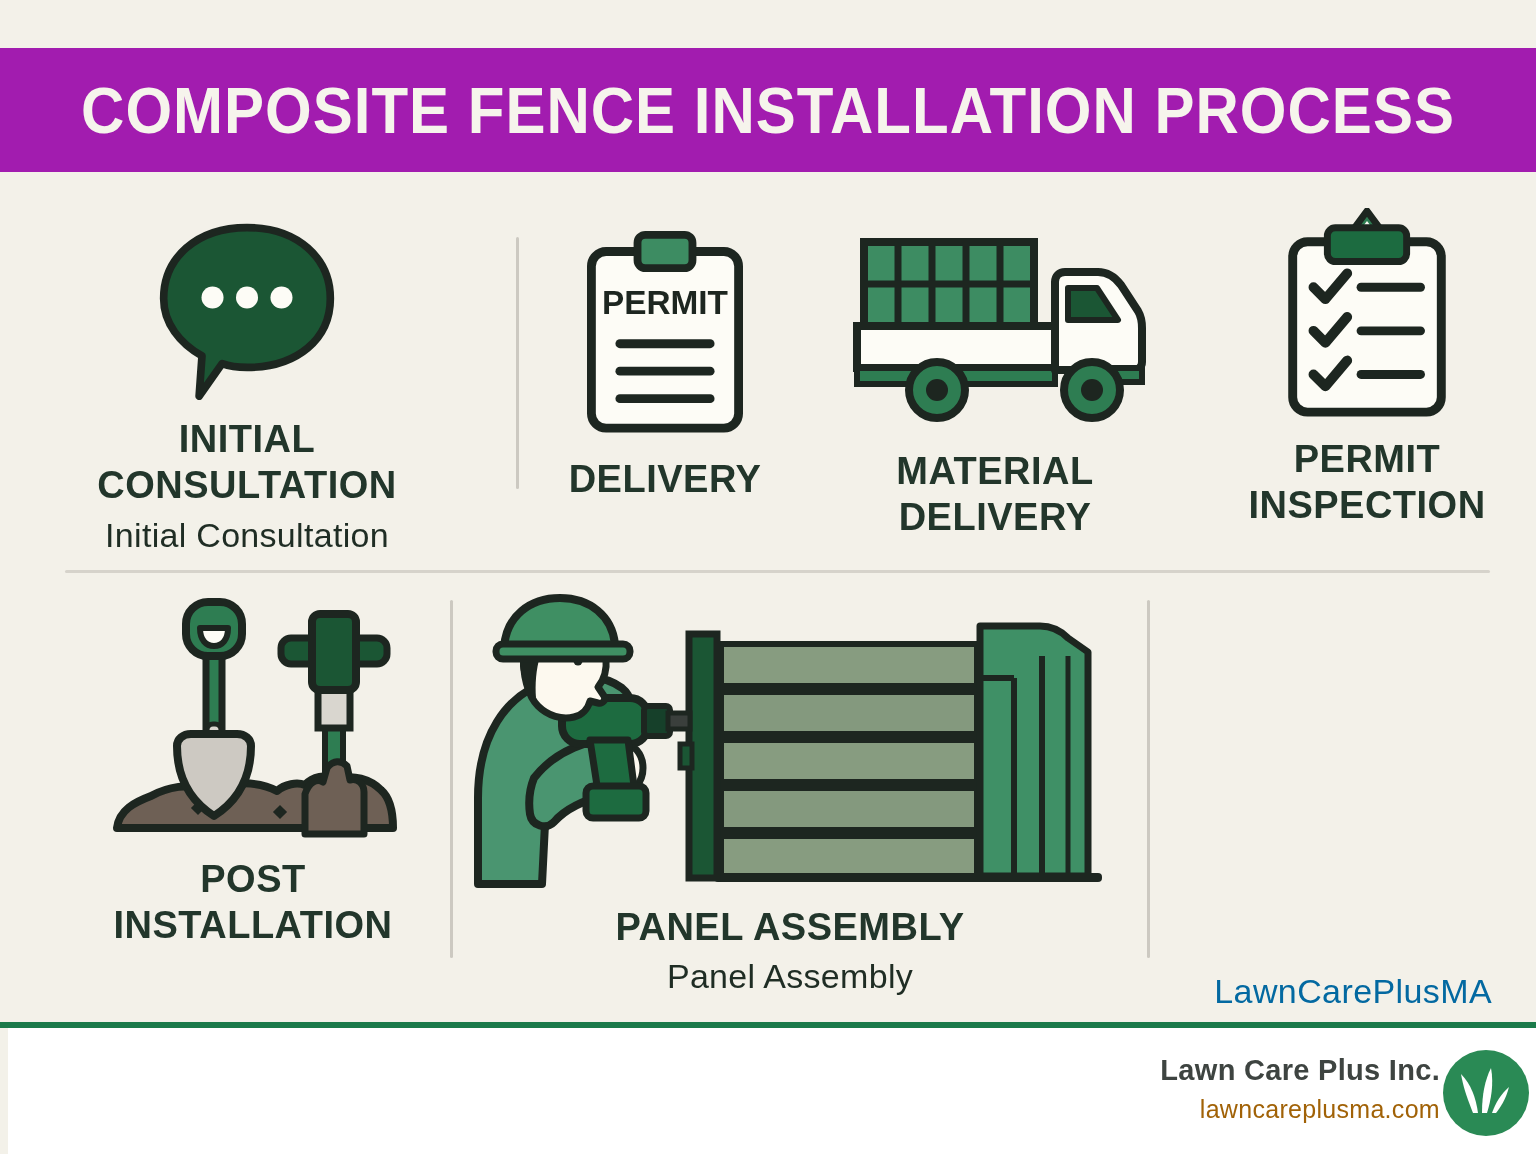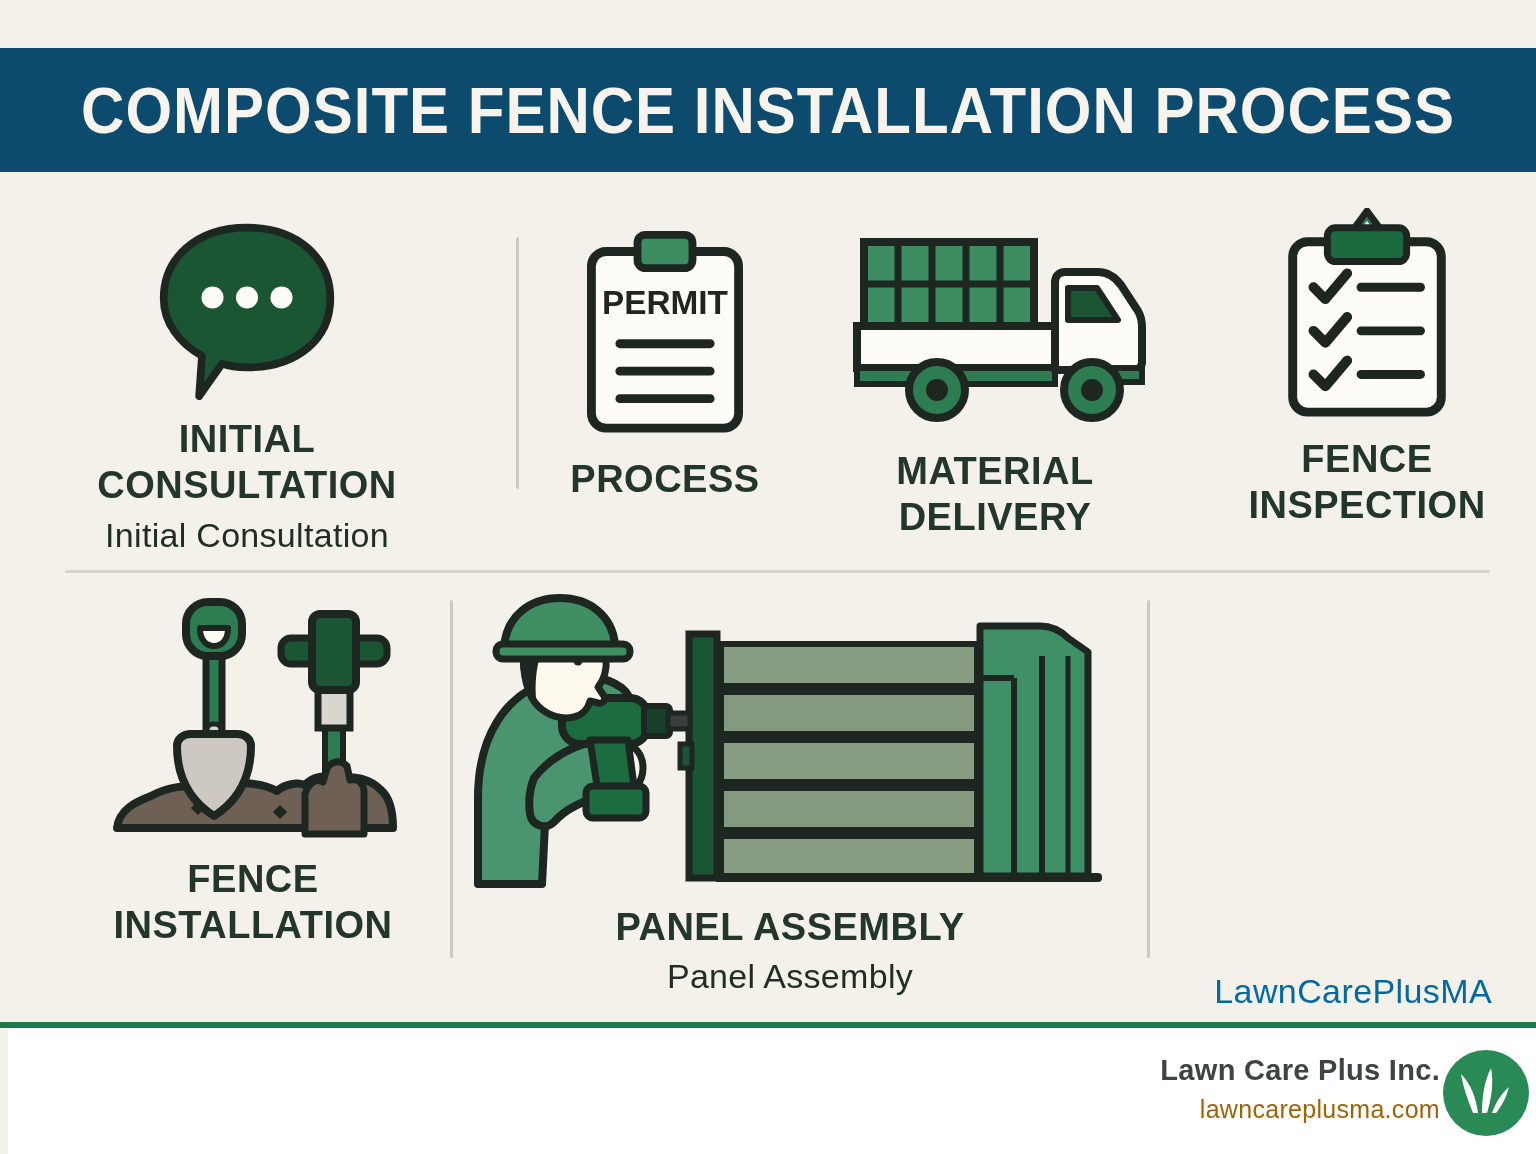--- a/index.html
+++ b/index.html
@@ -9,21 +9,21 @@
   }
   .page{
     position:relative;
     width:1536px;height:1154px;
     background:#f3f1e9;
     overflow:hidden;
   }
   
   .banner{
     position:absolute;left:0;top:48px;width:1536px;height:124px;
-    background:#0c4a6e;
+    background:#a21caf;
     display:flex;align-items:center;justify-content:center;
   }
   .banner h1{
     margin:0;color:#f6f4ec;font-size:60px;font-weight:700;
     letter-spacing:1px;white-space:nowrap;
     transform:scaleY(1.08);
   }
   
   .step{position:absolute;display:flex;flex-direction:column;align-items:center;text-align:center;}
   .step .title{
@@ -103,21 +103,21 @@
     <div class="icon-wrap">
       <svg width="172" height="208" viewBox="0 0 172 212">
         <rect x="11" y="26" width="150" height="180" rx="15" fill="#fdfcf6" stroke="#1d2620" stroke-width="9"></rect>
         <rect x="58" y="9" width="56" height="34" rx="8" fill="#3d8c62" stroke="#1d2620" stroke-width="8"></rect>
         <text x="86" y="90" text-anchor="middle" font-size="34" font-weight="700" fill="#1d2620">PERMIT</text>
         <line x1="40" y1="120" x2="132" y2="120" stroke="#1d2620" stroke-width="9" stroke-linecap="round"></line>
         <line x1="40" y1="148" x2="132" y2="148" stroke="#1d2620" stroke-width="9" stroke-linecap="round"></line>
         <line x1="40" y1="176" x2="132" y2="176" stroke="#1d2620" stroke-width="9" stroke-linecap="round"></line>
       </svg>
     </div>
-    <div class="title">PROCESS</div>
+    <div class="title">DELIVERY</div>
   </div>
 
   <div class="step" id="step-delivery">
     <div class="icon-wrap">
       <svg width="302" height="200" viewBox="0 0 302 200">
         <rect x="20" y="12" width="170" height="84" fill="#3d8c62" stroke="#1d2620" stroke-width="8"></rect>
         <line x1="54" y1="12" x2="54" y2="96" stroke="#1d2620" stroke-width="7"></line>
         <line x1="88" y1="12" x2="88" y2="96" stroke="#1d2620" stroke-width="7"></line>
         <line x1="122" y1="12" x2="122" y2="96" stroke="#1d2620" stroke-width="7"></line>
         <line x1="156" y1="12" x2="156" y2="96" stroke="#1d2620" stroke-width="7"></line>
@@ -144,21 +144,21 @@
         <rect x="13" y="34" width="150" height="172" rx="15" fill="#fdfcf6" stroke="#1d2620" stroke-width="9"></rect>
         <rect x="48" y="20" width="80" height="34" rx="8" fill="#1c6b40" stroke="#1d2620" stroke-width="7"></rect>
         <path d="M34 80 L46 92 L68 66" fill="none" stroke="#1d2620" stroke-width="10" stroke-linecap="round" stroke-linejoin="round"></path>
         <line x1="82" y1="80" x2="142" y2="80" stroke="#1d2620" stroke-width="9" stroke-linecap="round"></line>
         <path d="M34 124 L46 136 L68 110" fill="none" stroke="#1d2620" stroke-width="10" stroke-linecap="round" stroke-linejoin="round"></path>
         <line x1="82" y1="124" x2="142" y2="124" stroke="#1d2620" stroke-width="9" stroke-linecap="round"></line>
         <path d="M34 168 L46 180 L68 154" fill="none" stroke="#1d2620" stroke-width="10" stroke-linecap="round" stroke-linejoin="round"></path>
         <line x1="82" y1="168" x2="142" y2="168" stroke="#1d2620" stroke-width="9" stroke-linecap="round"></line>
       </svg>
     </div>
-    <div class="title">FENCE INSPECTION</div>
+    <div class="title">PERMIT INSPECTION</div>
   </div>
 
   <div class="hdiv" id="hdiv-rows"></div>
 
   <div class="step" id="step-post">
     <div class="icon-wrap">
       <svg width="292" height="244" viewBox="0 0 292 244">
         <path d="M10 234 C12 216 28 208 44 202 C60 193 82 189 102 195 C124 187 152 187 170 197 C178 190 190 188 198 191 C206 182 218 180 228 186 C246 179 264 186 274 196 C282 203 286 215 286 234 Z" fill="#6e6055" stroke="#1d2620" stroke-width="8" stroke-linejoin="round"></path>
         <rect x="86" y="209" width="10" height="10" transform="rotate(45 91 214)" fill="#1d2620"></rect>
         <rect x="168" y="213" width="10" height="10" transform="rotate(45 173 218)" fill="#1d2620"></rect>
@@ -170,21 +170,21 @@
         <rect x="100" y="130" width="14" height="50" rx="6" fill="#d9d6cf" stroke="#1d2620" stroke-width="5"></rect>
         <path d="M70 152 C70 145 76 140 84 140 L130 140 C138 140 144 145 144 152 C144 182 132 206 107 222 C82 206 70 182 70 152 Z" fill="#cdc9c2" stroke="#1d2620" stroke-width="8" stroke-linejoin="round"></path>
 
         <rect x="218" y="130" width="18" height="80" fill="#2e7d52" stroke="#1d2620" stroke-width="6"></rect>
         <rect x="211" y="94" width="32" height="40" fill="#d9d6cf" stroke="#1d2620" stroke-width="7"></rect>
         <rect x="174" y="44" width="106" height="26" rx="10" fill="#1b5634" stroke="#1d2620" stroke-width="7"></rect>
         <rect x="205" y="20" width="44" height="76" rx="8" fill="#1b5634" stroke="#1d2620" stroke-width="8"></rect>
         <path d="M198 240 L198 200 C202 188 210 184 216 188 L220 174 C226 166 234 166 240 172 L243 186 C251 184 257 190 257 198 L257 240 Z" fill="#6e6055" stroke="#1d2620" stroke-width="7" stroke-linejoin="round"></path>
       </svg>
     </div>
-    <div class="title">FENCE INSTALLATION</div>
+    <div class="title">POST INSTALLATION</div>
   </div>
 
   <div class="vdiv" id="vdiv-row2a"></div>
 
   <div class="step" id="step-panel">
     <div class="icon-wrap">
       <svg width="632" height="302" viewBox="0 0 632 302">
 
         <rect x="247" y="58" width="256" height="42" fill="#879c80" stroke="#1d2620" stroke-width="6"></rect>
         <rect x="247" y="106" width="256" height="42" fill="#84997e" stroke="#1d2620" stroke-width="6"></rect>

